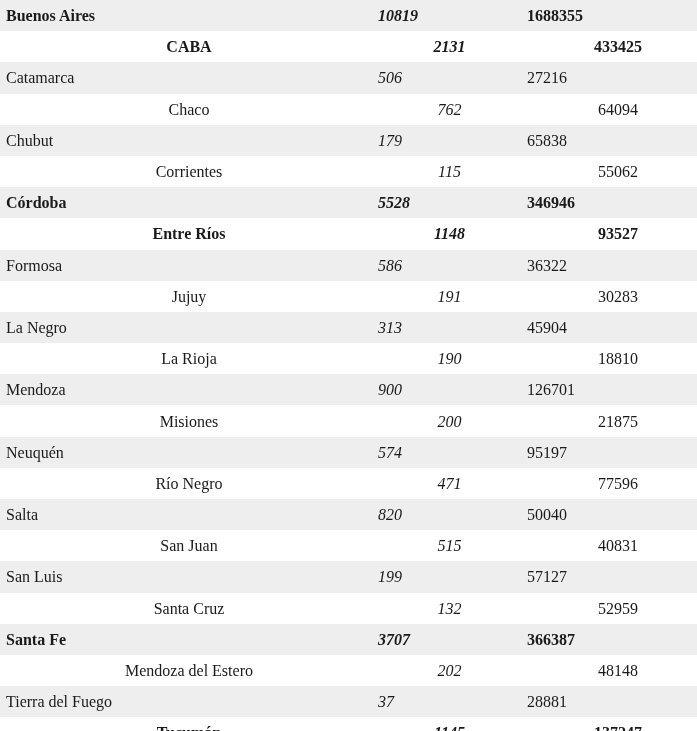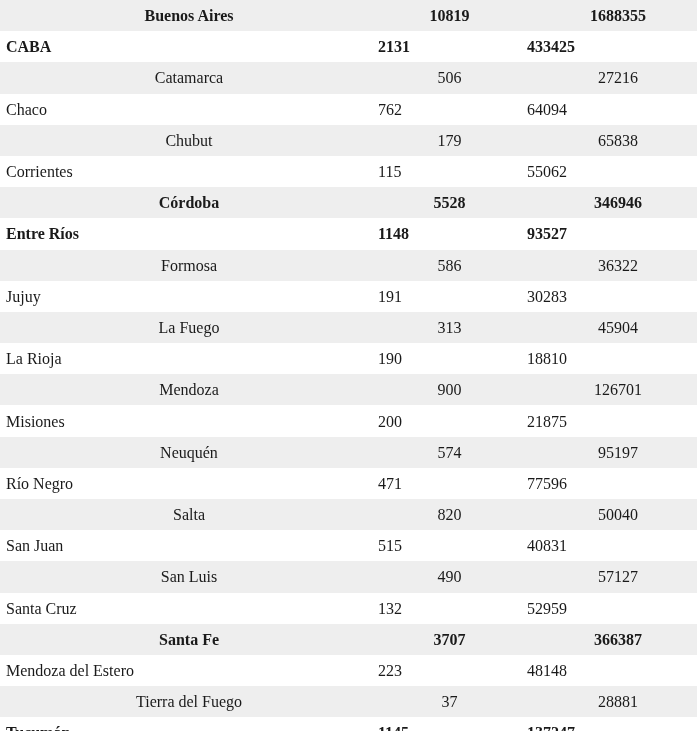--- a/index.html
+++ b/index.html
@@ -24,24 +24,24 @@
   }
   table.data-table td {
     padding: 0 0 0 6px;
     font-size: 16px;
     line-height: 31px;
     vertical-align: middle;
     white-space: nowrap;
     overflow: hidden;
   }
   td.col-region { width: 366px; }
-  td.col-num1   { width: 143px; }
+  td.col-num1   { width: 143px; font-style: italic; }
   td.col-num2   { width: 182px; }
-  tr.shaded td { background: #eeeeee; text-align: center; }
-  tr.plain td  { background: #ffffff; }
+  tr.shaded td { background: #eeeeee; }
+  tr.plain td  { background: #ffffff; text-align: center; }
   tr.bold td   { font-weight: bold; }
 </style>
 </head>
 <body>
 
 <table class="data-table">
   <tbody>
       <tr class="shaded bold">
         <td class="col-region">Buenos Aires</td>
         <td class="col-num1">10819</td>
@@ -86,21 +86,21 @@
         <td class="col-region">Formosa</td>
         <td class="col-num1">586</td>
         <td class="col-num2">36322</td>
       </tr>
       <tr class="plain">
         <td class="col-region">Jujuy</td>
         <td class="col-num1">191</td>
         <td class="col-num2">30283</td>
       </tr>
       <tr class="shaded">
-        <td class="col-region">La Fuego</td>
+        <td class="col-region">La Negro</td>
         <td class="col-num1">313</td>
         <td class="col-num2">45904</td>
       </tr>
       <tr class="plain">
         <td class="col-region">La Rioja</td>
         <td class="col-num1">190</td>
         <td class="col-num2">18810</td>
       </tr>
       <tr class="shaded">
         <td class="col-region">Mendoza</td>
@@ -127,36 +127,36 @@
         <td class="col-num1">820</td>
         <td class="col-num2">50040</td>
       </tr>
       <tr class="plain">
         <td class="col-region">San Juan</td>
         <td class="col-num1">515</td>
         <td class="col-num2">40831</td>
       </tr>
       <tr class="shaded">
         <td class="col-region">San Luis</td>
-        <td class="col-num1">490</td>
+        <td class="col-num1">199</td>
         <td class="col-num2">57127</td>
       </tr>
       <tr class="plain">
         <td class="col-region">Santa Cruz</td>
         <td class="col-num1">132</td>
         <td class="col-num2">52959</td>
       </tr>
       <tr class="shaded bold">
         <td class="col-region">Santa Fe</td>
         <td class="col-num1">3707</td>
         <td class="col-num2">366387</td>
       </tr>
       <tr class="plain">
         <td class="col-region">Mendoza del Estero</td>
-        <td class="col-num1">223</td>
+        <td class="col-num1">202</td>
         <td class="col-num2">48148</td>
       </tr>
       <tr class="shaded">
         <td class="col-region">Tierra del Fuego</td>
         <td class="col-num1">37</td>
         <td class="col-num2">28881</td>
       </tr>
       <tr class="plain bold">
         <td class="col-region">Tucumán</td>
         <td class="col-num1">1145</td>

